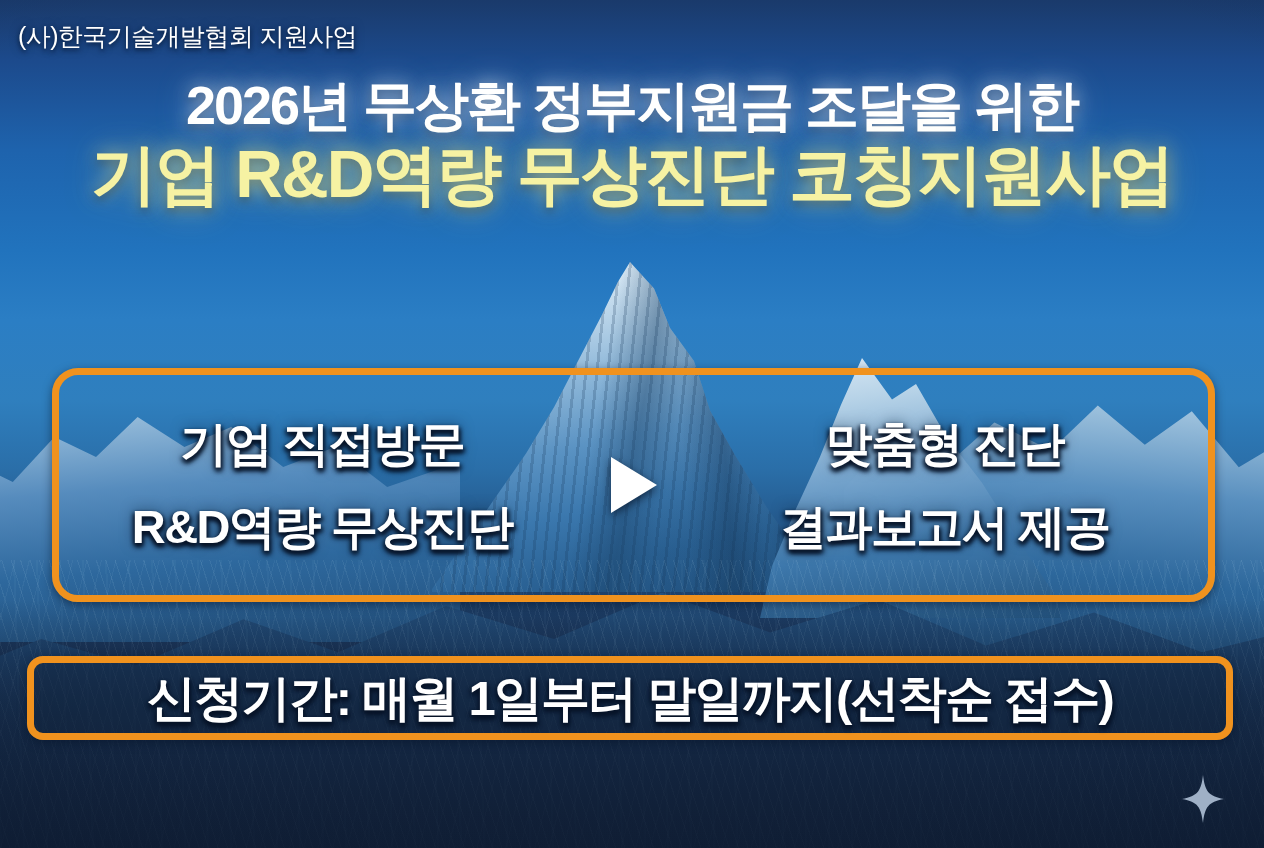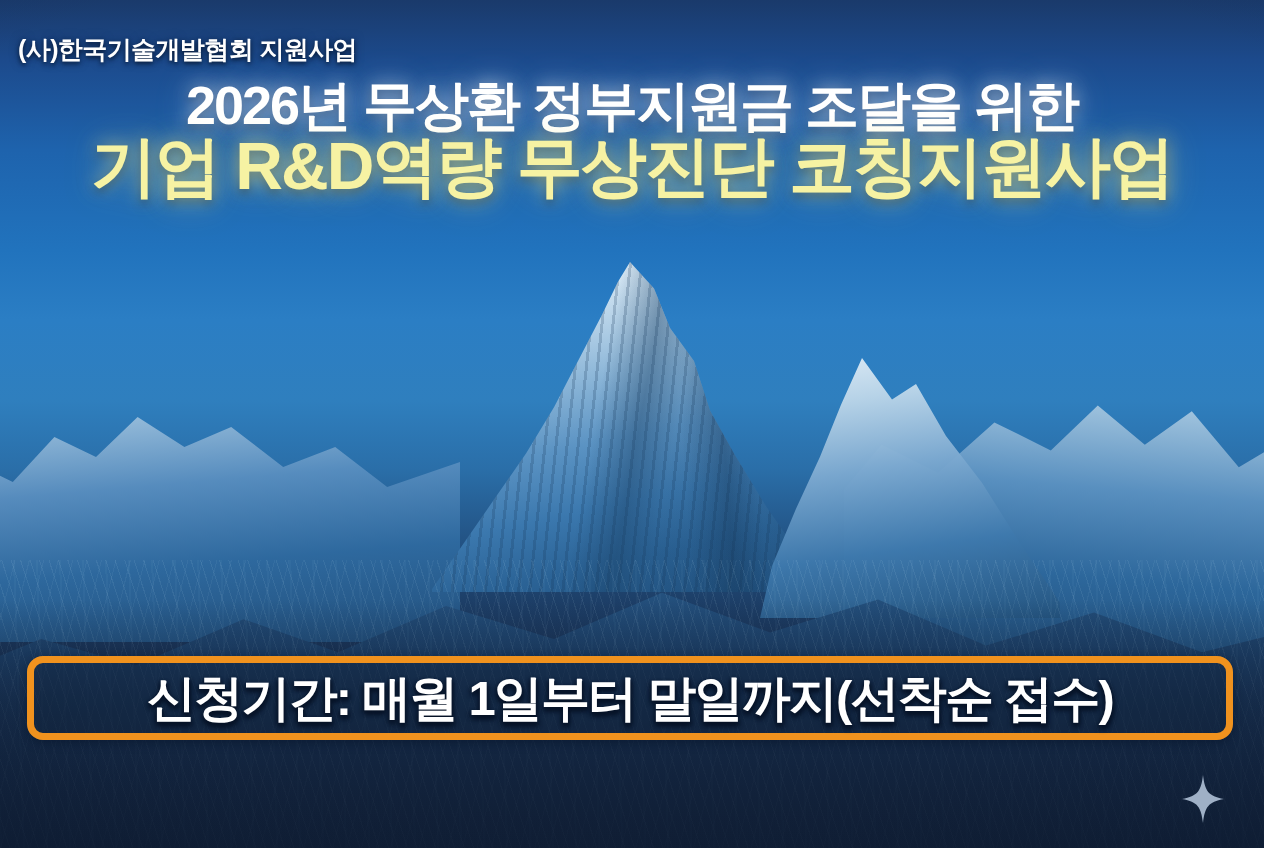--- a/index.html
+++ b/index.html
@@ -112,41 +112,42 @@
     background:linear-gradient(180deg, rgba(16,32,56,0) 0%, rgba(16,32,56,.55) 42%, rgba(14,28,50,.82) 100%);
   }
   .side-vignette{
     position:absolute; inset:0;
     background:radial-gradient(130% 100% at 50% 42%, rgba(0,0,0,0) 52%, rgba(8,22,44,.30) 100%);
     pointer-events:none;
   }
 
   
   .org-label{
-    position:absolute; left:18px; top:33px;
-    font-size:25px; font-weight:700; letter-spacing:-.6px;
+    position:absolute; left:18px; top:20px;
+    font-size:25px; font-weight:400; letter-spacing:-.6px;
     color:#ffffff;
     text-shadow:0 2px 4px rgba(6,20,42,.85), 0 0 10px rgba(10,28,58,.55);
     white-space:nowrap;
   }
 
   .title-wrap{
     position:absolute; left:0; top:78px; width:1264px;
     text-align:center;
   }
   .title-line1{
     font-size:54px; font-weight:800; letter-spacing:-2px; line-height:1.02;
     color:#ffffff;
     text-shadow:
       0 0 18px rgba(255,255,255,.55),
       0 0 34px rgba(190,222,255,.40),
       0 4px 8px rgba(8,28,58,.55);
     white-space:nowrap;
   }
   .title-line2{
+    margin-top:8px;
     font-size:66px; font-weight:800; letter-spacing:-2px; line-height:1.02;
     color:#f6f2a3;
     text-shadow:
       0 0 18px rgba(248,243,150,.60),
       0 0 36px rgba(236,226,110,.40),
       0 4px 8px rgba(8,28,58,.50);
     white-space:nowrap;
   }
 
   
@@ -234,20 +235,39 @@
   </div>
   <div class="side-vignette"></div>
 
   <div class="org-label">(사)한국기술개발협회 지원사업</div>
 
   <div class="title-wrap">
     <div class="title-line1">2026년 무상환 정부지원금 조달을 위한</div>
     <div class="title-line2">기업 R&amp;D역량 무상진단 코칭지원사업</div>
   </div>
 
+  <div class="box-middle">
+    <div class="box-middle-grid">
+
+      <div class="col-left">
+        <div class="flow-text">기업 직접방문</div>
+        <div class="flow-text">R&amp;D역량 무상진단</div>
+      </div>
+
+      <div class="col-arrow">
+        <div class="arrow-tri"></div>
+      </div>
+
+      <div class="col-right">
+        <div class="flow-text">맞춤형 진단</div>
+        <div class="flow-text">결과보고서 제공</div>
+      </div>
+
+    </div>
+  </div>
 
   <div class="box-bottom">
     <div class="period-text">신청기간: 매월 1일부터 말일까지(선착순 접수)</div>
   </div>
 
   <div class="sparkle">
     <svg viewBox="0 0 42 48" aria-hidden="true">
       <path d="M21 0 C23 16 26 21 42 24 C26 27 23 32 21 48 C19 32 16 27 0 24 C16 21 19 16 21 0 Z" fill="currentColor"></path>
     </svg>
   </div>

